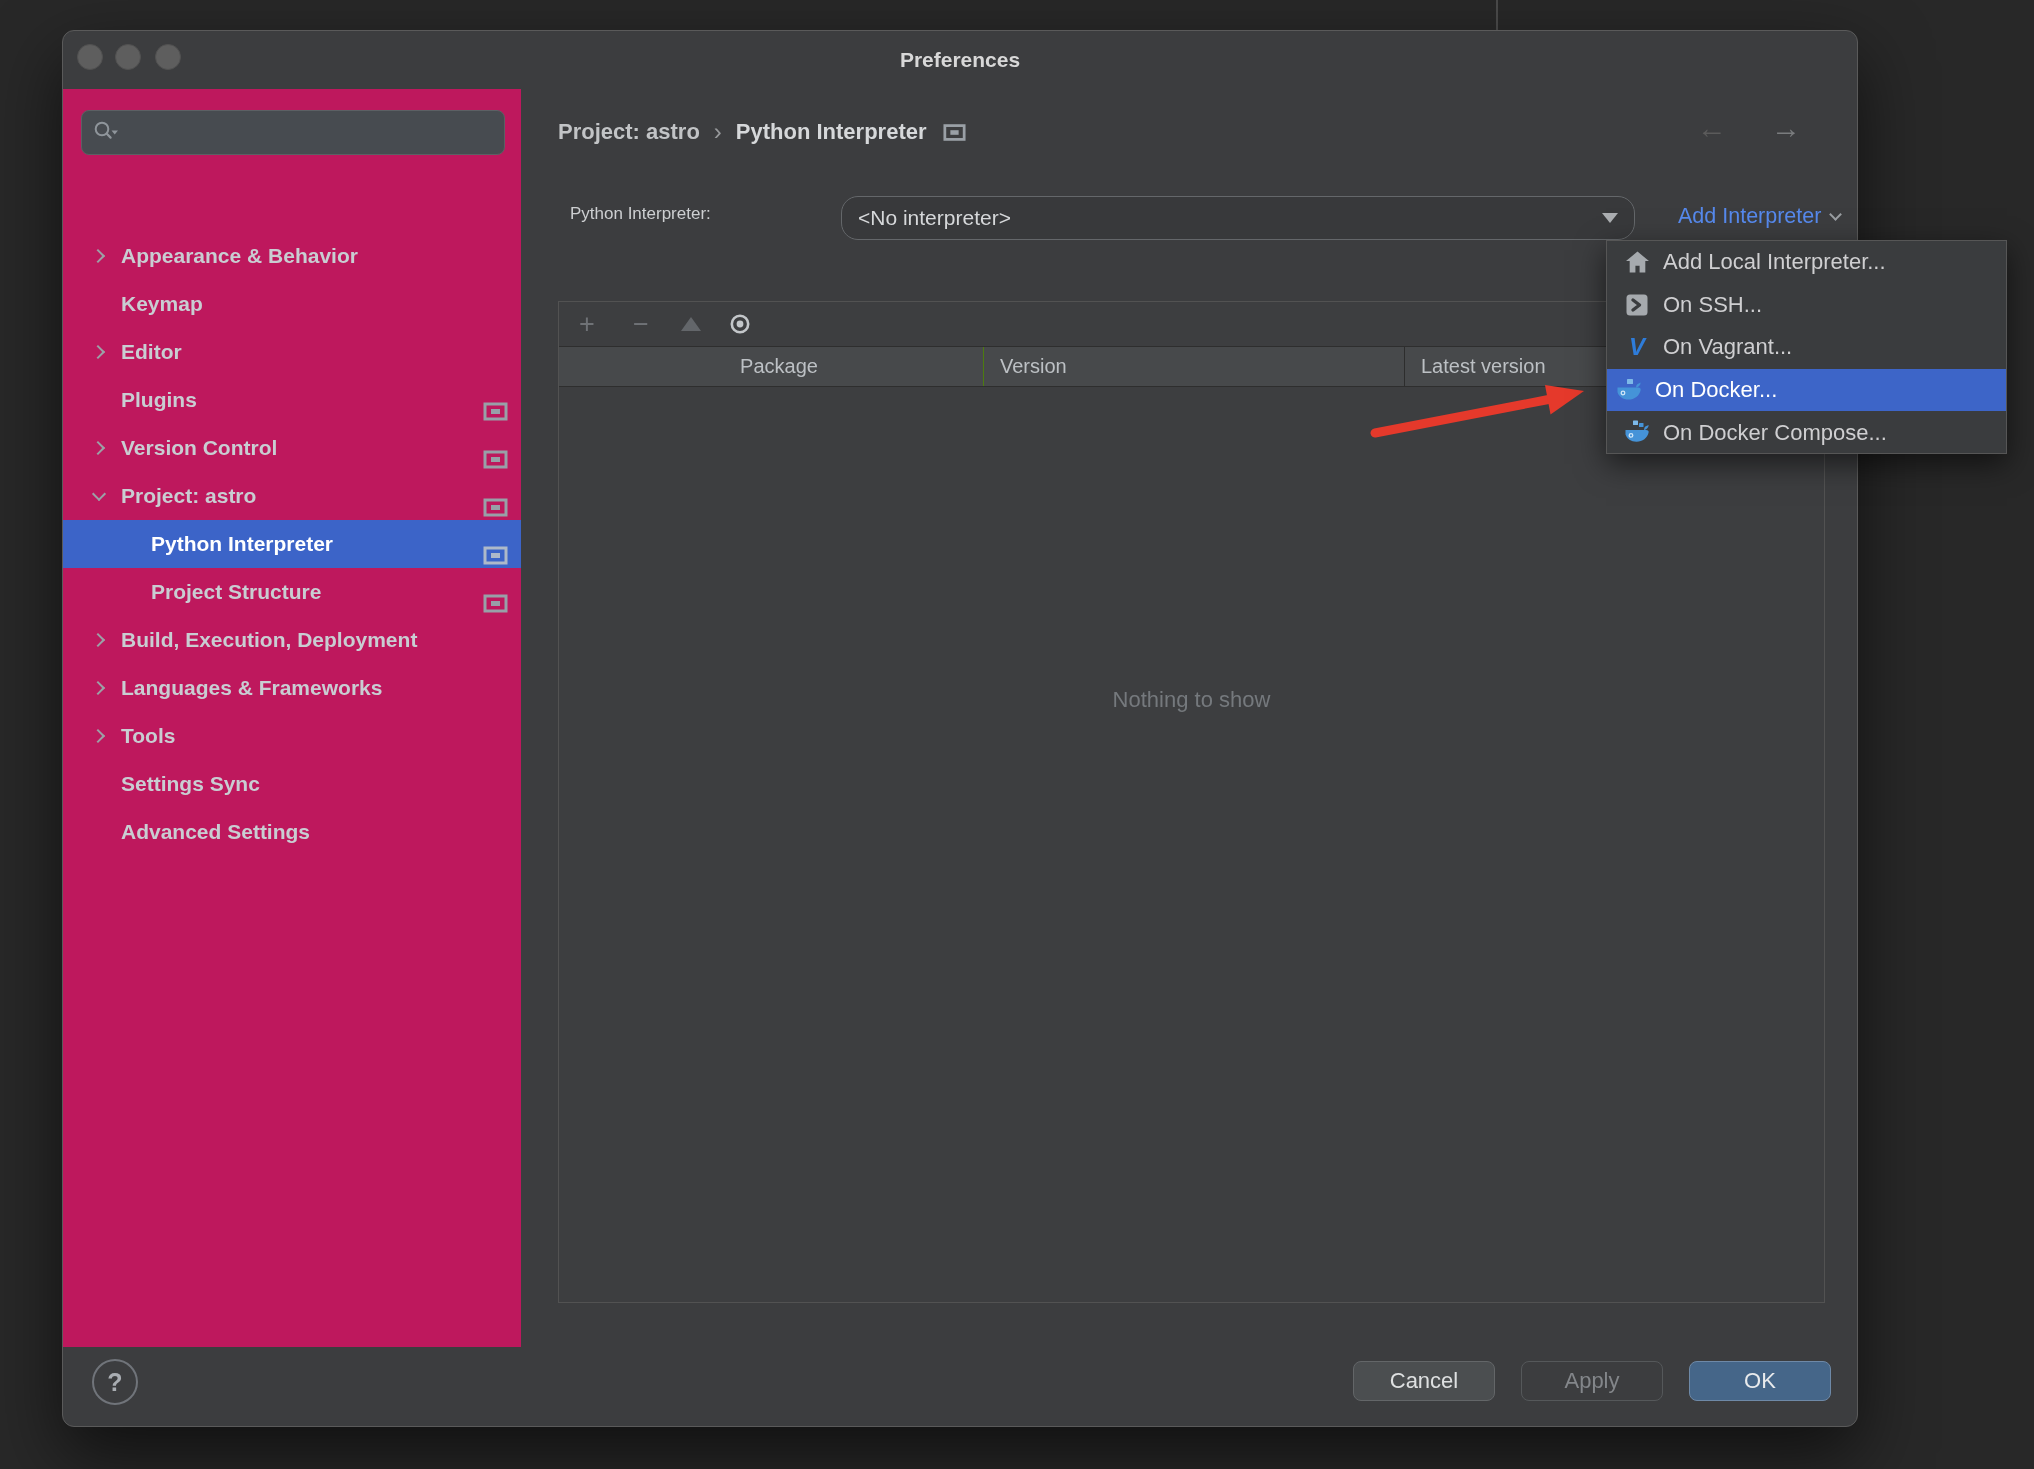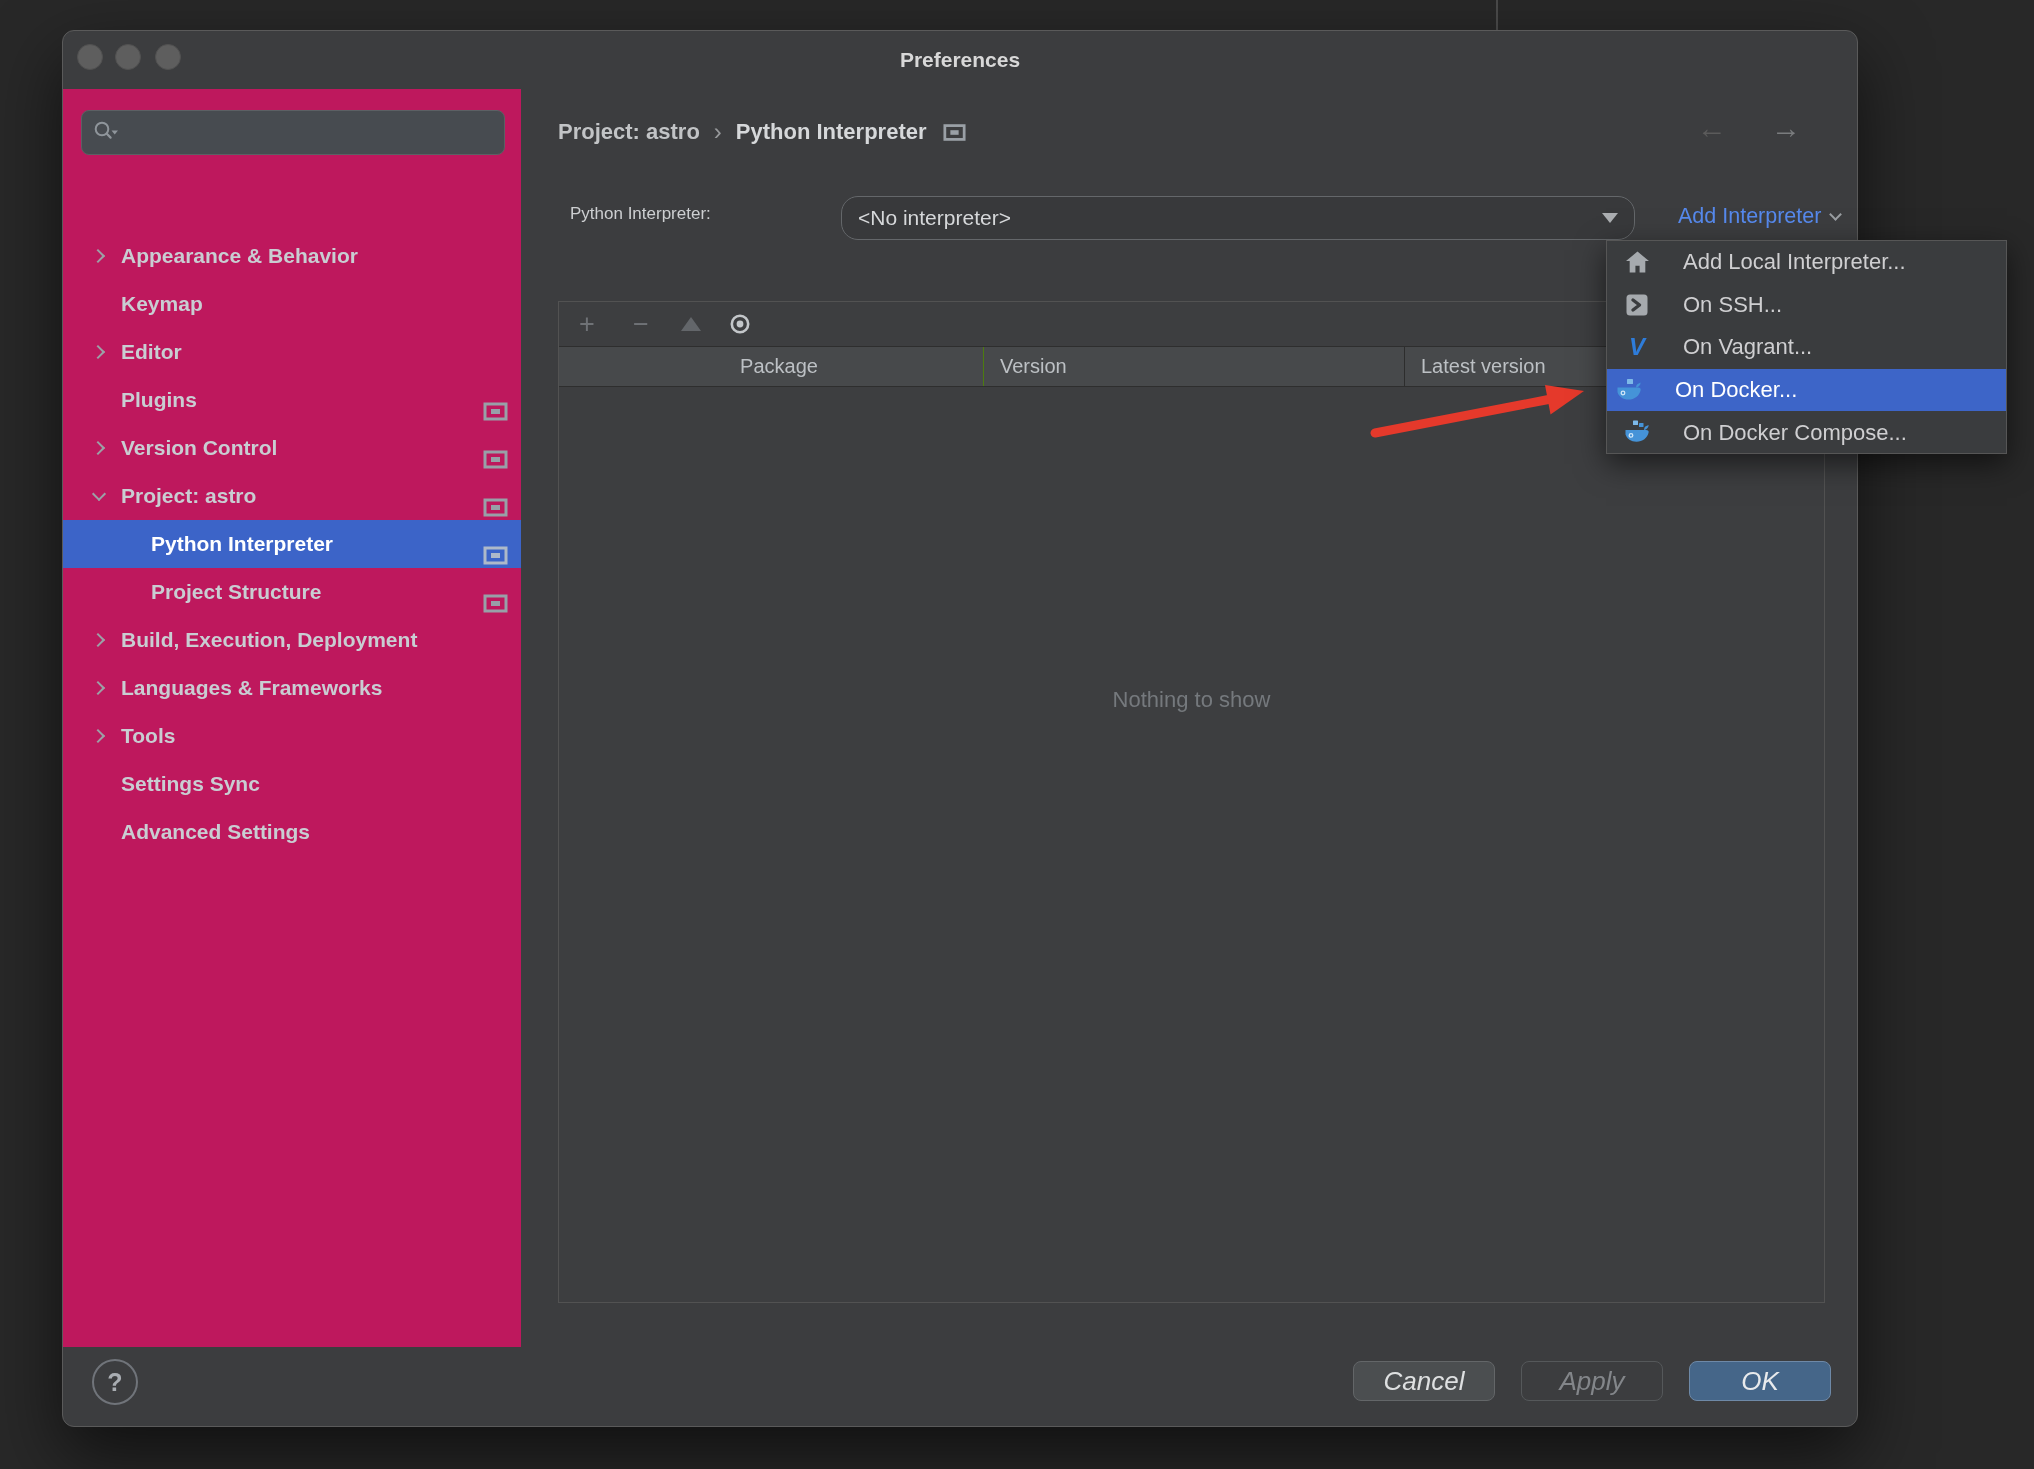--- a/index.html
+++ b/index.html
@@ -74,35 +74,35 @@
     border-top:1px solid #2e2e2e; border-bottom:1px solid #2e2e2e; display:flex; }
   .pkg-header .col { height:100%; line-height:39px; padding-left:16px; font-size:20px; color:#bcc0c4; }
   .col-package { width:425px; border-right:1px solid #4d7c0f;text-align:center; }
   .col-version { width:421px; border-right:1px solid #2d2d2d; }
   .col-latest  { flex:1; }
   .pkg-empty { position:absolute; left:0; top:385px; width:100%; text-align:center; font-size:22px; color:#75797d; }
 
   
   .add-menu { position:absolute; left:1606px; top:240px; width:401px; height:214px; background:#3a3c3e;
     border:1px solid #565656; box-shadow:0 10px 28px rgba(0,0,0,.55); z-index:30; }
-  .menu-item { position:relative; width:100%; height:42.6px; display:flex; align-items:center; padding-left:16px; gap:32px; }
+  .menu-item { position:relative; width:100%; height:42.6px; display:flex; align-items:center; padding-left:16px; gap:12px; }
   .menu-item .mi-label { font-size:22px; color:#cfcfd1; white-space:nowrap; }
   .menu-item.highlighted { background:#3d65c8;padding-left:8px; }
   .menu-item.highlighted .mi-label { color:#ffffff; }
   .mi-icon { width:28px; height:28px; display:flex; align-items:center; justify-content:center; flex:0 0 28px; }
   .vagrant-v { font-size:24px; font-weight:700; color:#2e7cd9; font-style:italic; }
 
   
   .red-arrow { position:absolute; left:1355px; top:370px; z-index:25; }
 
   
   .footer { position:absolute; left:0; bottom:0; width:100%; height:81px; }
   .help-btn { position:absolute; left:29px; top:14px; width:46px; height:46px; border-radius:50%;
     border:2px solid #70747a; color:#a9adb2; font-size:25px; font-weight:700; text-align:center; line-height:42px; }
-  .btn { position:absolute; top:16px; width:142px; height:40px; border-radius:8px; font-size:26px; text-align:center; line-height:38px;font-style:italic; }
+  .btn { position:absolute; top:16px; width:142px; height:40px; border-radius:8px; font-size:22px; text-align:center; line-height:38px; }
   .btn-cancel { left:1290px; background:#4b4e50; border:1px solid #636668; color:#dee0e1; }
   .btn-apply  { left:1458px; background:transparent; border:1px solid #55585a; color:#83868a; }
   .btn-ok     { left:1626px; background:#456689; border:1px solid #6e89a7; color:#e8eaec; }
 </style>
 </head>
 <body>
 
 <div class="bg-edge"></div>
 
 <div class="window">

